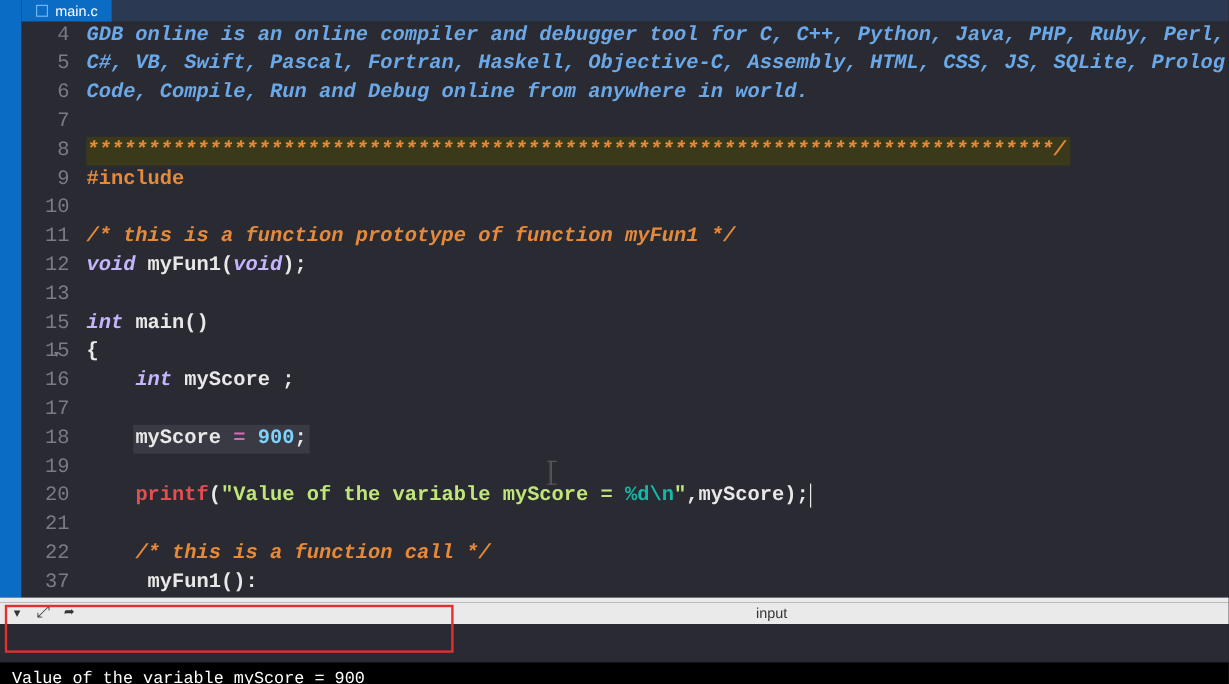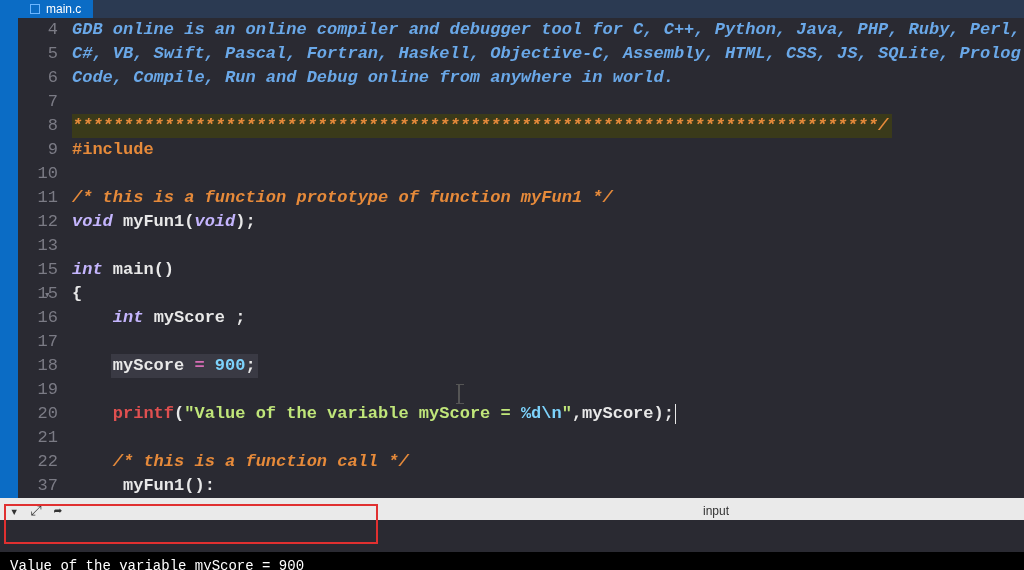--- a/index.html
+++ b/index.html
@@ -84,21 +84,21 @@
   .c-comment { color: #e68a3a; font-style: italic; }
   .c-comment-blue { color: #6aa8e8; font-style: italic; }
   .c-preproc { color: #e68a3a; }
   .c-angle { color: #d66cb5; }
   .c-type { color: #c4b5fd; font-style: italic; }
   .c-ident { color: #e8e8e8; }
   .c-punct { color: #e8e8e8; }
   .c-op { color: #d66cb5; }
   .c-str { color: #c0e67a; }
   .c-num { color: #7dd3fc; }
-  .c-esc { color: #7dd3fc; }
+  .c-esc { color: #14b8a6; }
   .c-func-red { color: #e05050; }
   .active-bg { background: #3a3a44; display:inline-block; padding:0 2px; margin-left:-2px; }
   .hl8 { background:#3a3a1a; display:inline-block; padding-right:4px; }
   .cursor {
     display:inline-block;
     width:1px; height:20px;
     background:#e8e8e8;
     vertical-align:middle;
     margin-left:1px;
   }
@@ -140,21 +140,21 @@
     display:flex; gap:12px;
     padding-left:10px;
   }
   .panel-icons span {
     font-size:14px;
     color:#333;
     cursor:pointer;
   }
   .panel-tab-label {
     position:absolute;
-    left:695px;
+    left:622px;
     font-size:12px;
     font-family: Arial, sans-serif;
     color:#333;
     padding:0 8px;
   }
   .console {
     position:absolute;
     left:0; top:520px;
     width:1024px; height:50px;
     background:#000;

